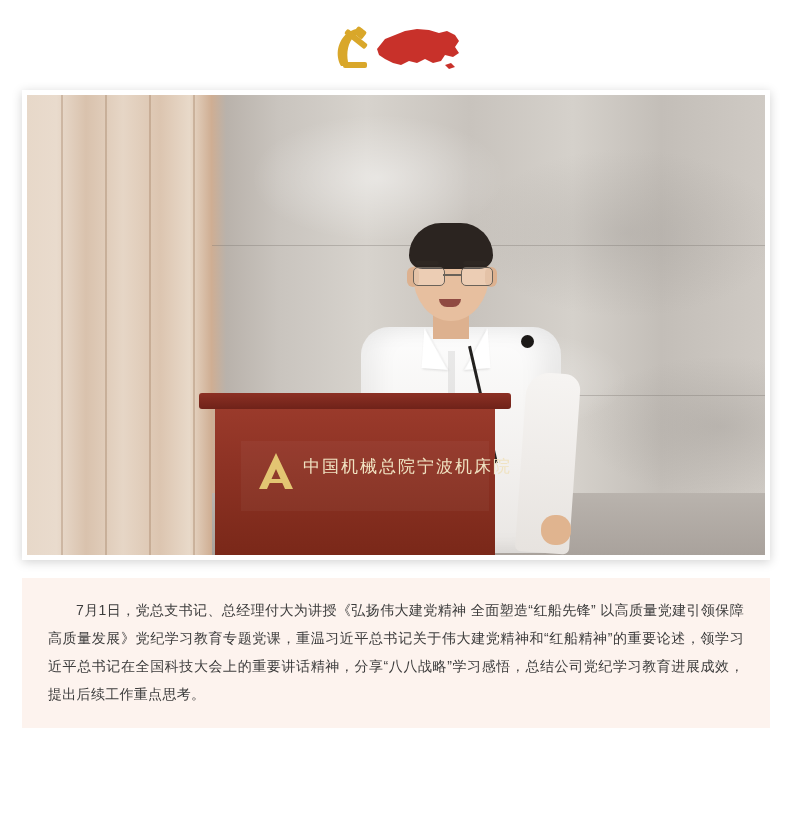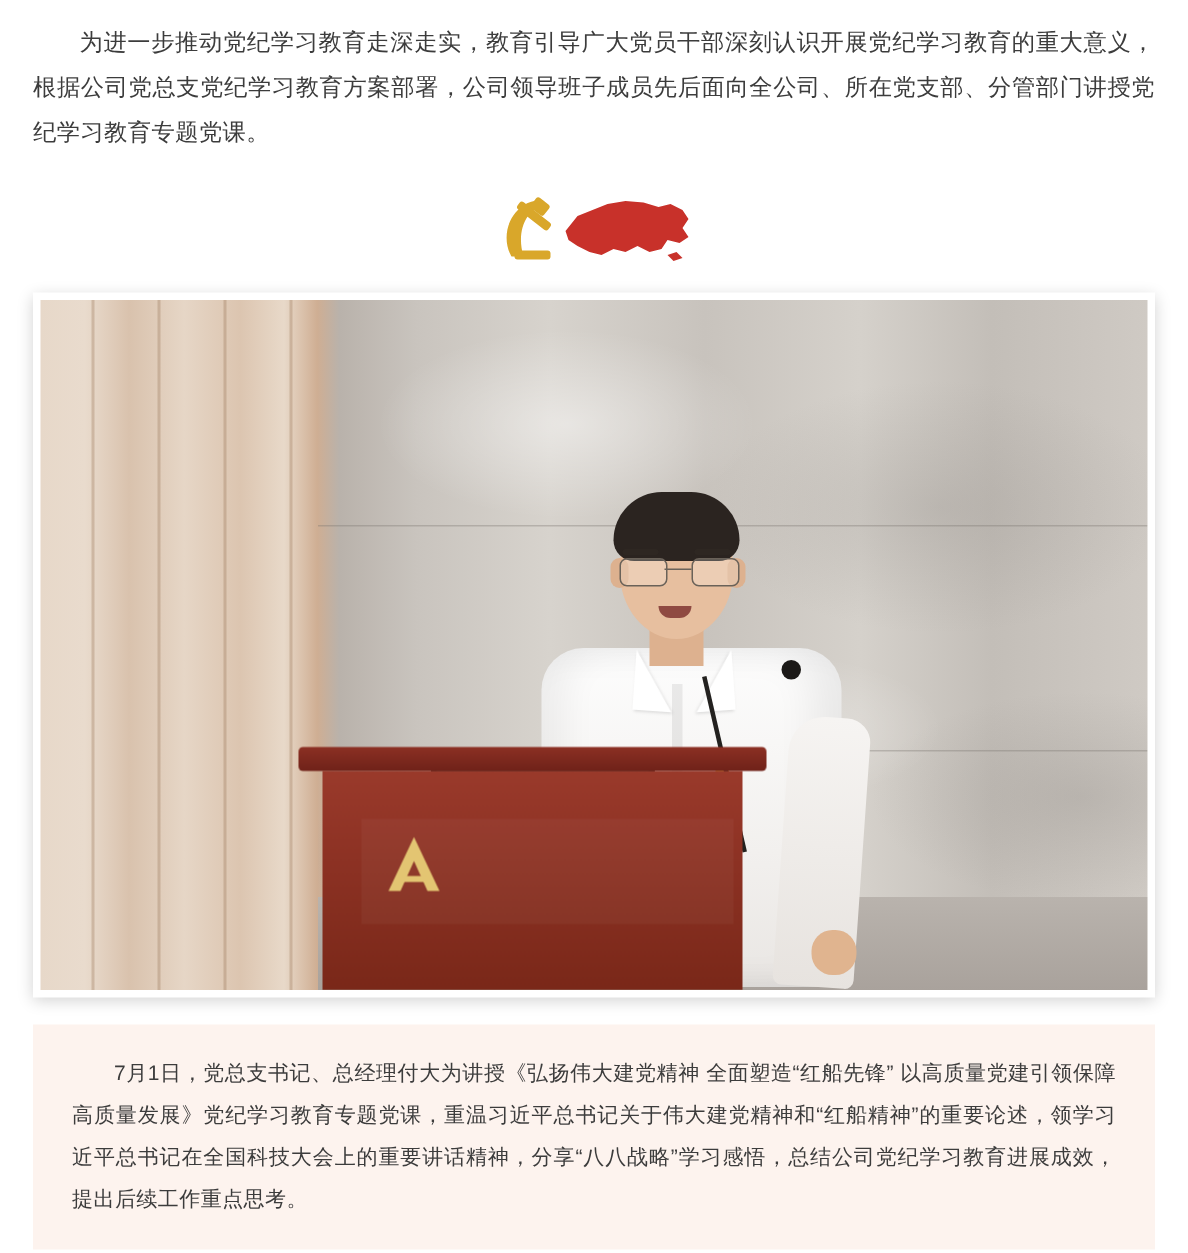--- a/index.html
+++ b/index.html
@@ -400,21 +400,20 @@
     text-indent: 2em;
     text-align: justify;
     color: #3c3c3c;
   }
 </style>
 </head>
 <body>
 
 <div class="page">
 
-  <p class="intro-paragraph">为进一步推动党纪学习教育走深走实，教育引导广大党员干部深刻认识开展党纪学习教育的重大意义，根据公司党总支党纪学习教育方案部署，公司领导班子成员先后面向全公司、所在党支部、分管部门讲授党纪学习教育专题党课。</p>
 
   <div class="flag-row">
     <div class="flag-emblem">
       <svg class="map-shape" viewBox="0 0 92 46">
         <path d="M6,24 L14,14 L24,10 L34,6 L46,4 L58,5 L68,8 L76,6 L84,10 L88,16 L84,22 L88,28 L82,32 L74,30 L70,36 L62,38 L54,34 L46,38 L38,36 L30,40 L22,38 L14,34 L8,30 Z" fill="#c8312a"></path>
         <path d="M74,40 L80,38 L84,42 L78,44 Z" fill="#c8312a"></path>
       </svg>
       <svg class="emblem" viewBox="0 0 46 52">
         <path d="M10,44 C4,34 6,18 18,10 C22,7 28,6 32,7 C28,11 24,13 21,17 C16,24 15,34 18,44 Z" fill="#d9a72a"></path>
         <rect x="12" y="14" width="26" height="6" rx="2" transform="rotate(38 25 17)" fill="#d9a72a"></rect>
@@ -470,20 +469,21 @@
       <div class="laptop-base"></div>
 
       <div class="podium">
         <div class="podium-top"></div>
         <div class="podium-body">
           <div class="podium-face">
             <svg class="podium-logo" viewBox="0 0 42 44">
               <path d="M21,4 L38,40 L30,40 L21,20 L12,40 L4,40 Z" fill="#e3c572"></path>
               <rect x="13" y="30" width="16" height="4" fill="#e3c572"></rect>
             </svg>
+            <div class="podium-text">中国机械总院宁波机床院</div>
           </div>
         </div>
       </div>
 
     </div>
   </div>
 
   <div class="caption-box">
     <p class="caption-text">7月1日，党总支书记、总经理付大为讲授《弘扬伟大建党精神 全面塑造“红船先锋” 以高质量党建引领保障高质量发展》党纪学习教育专题党课，重温习近平总书记关于伟大建党精神和“红船精神”的重要论述，领学习近平总书记在全国科技大会上的重要讲话精神，分享“八八战略”学习感悟，总结公司党纪学习教育进展成效，提出后续工作重点思考。</p>
   </div>

